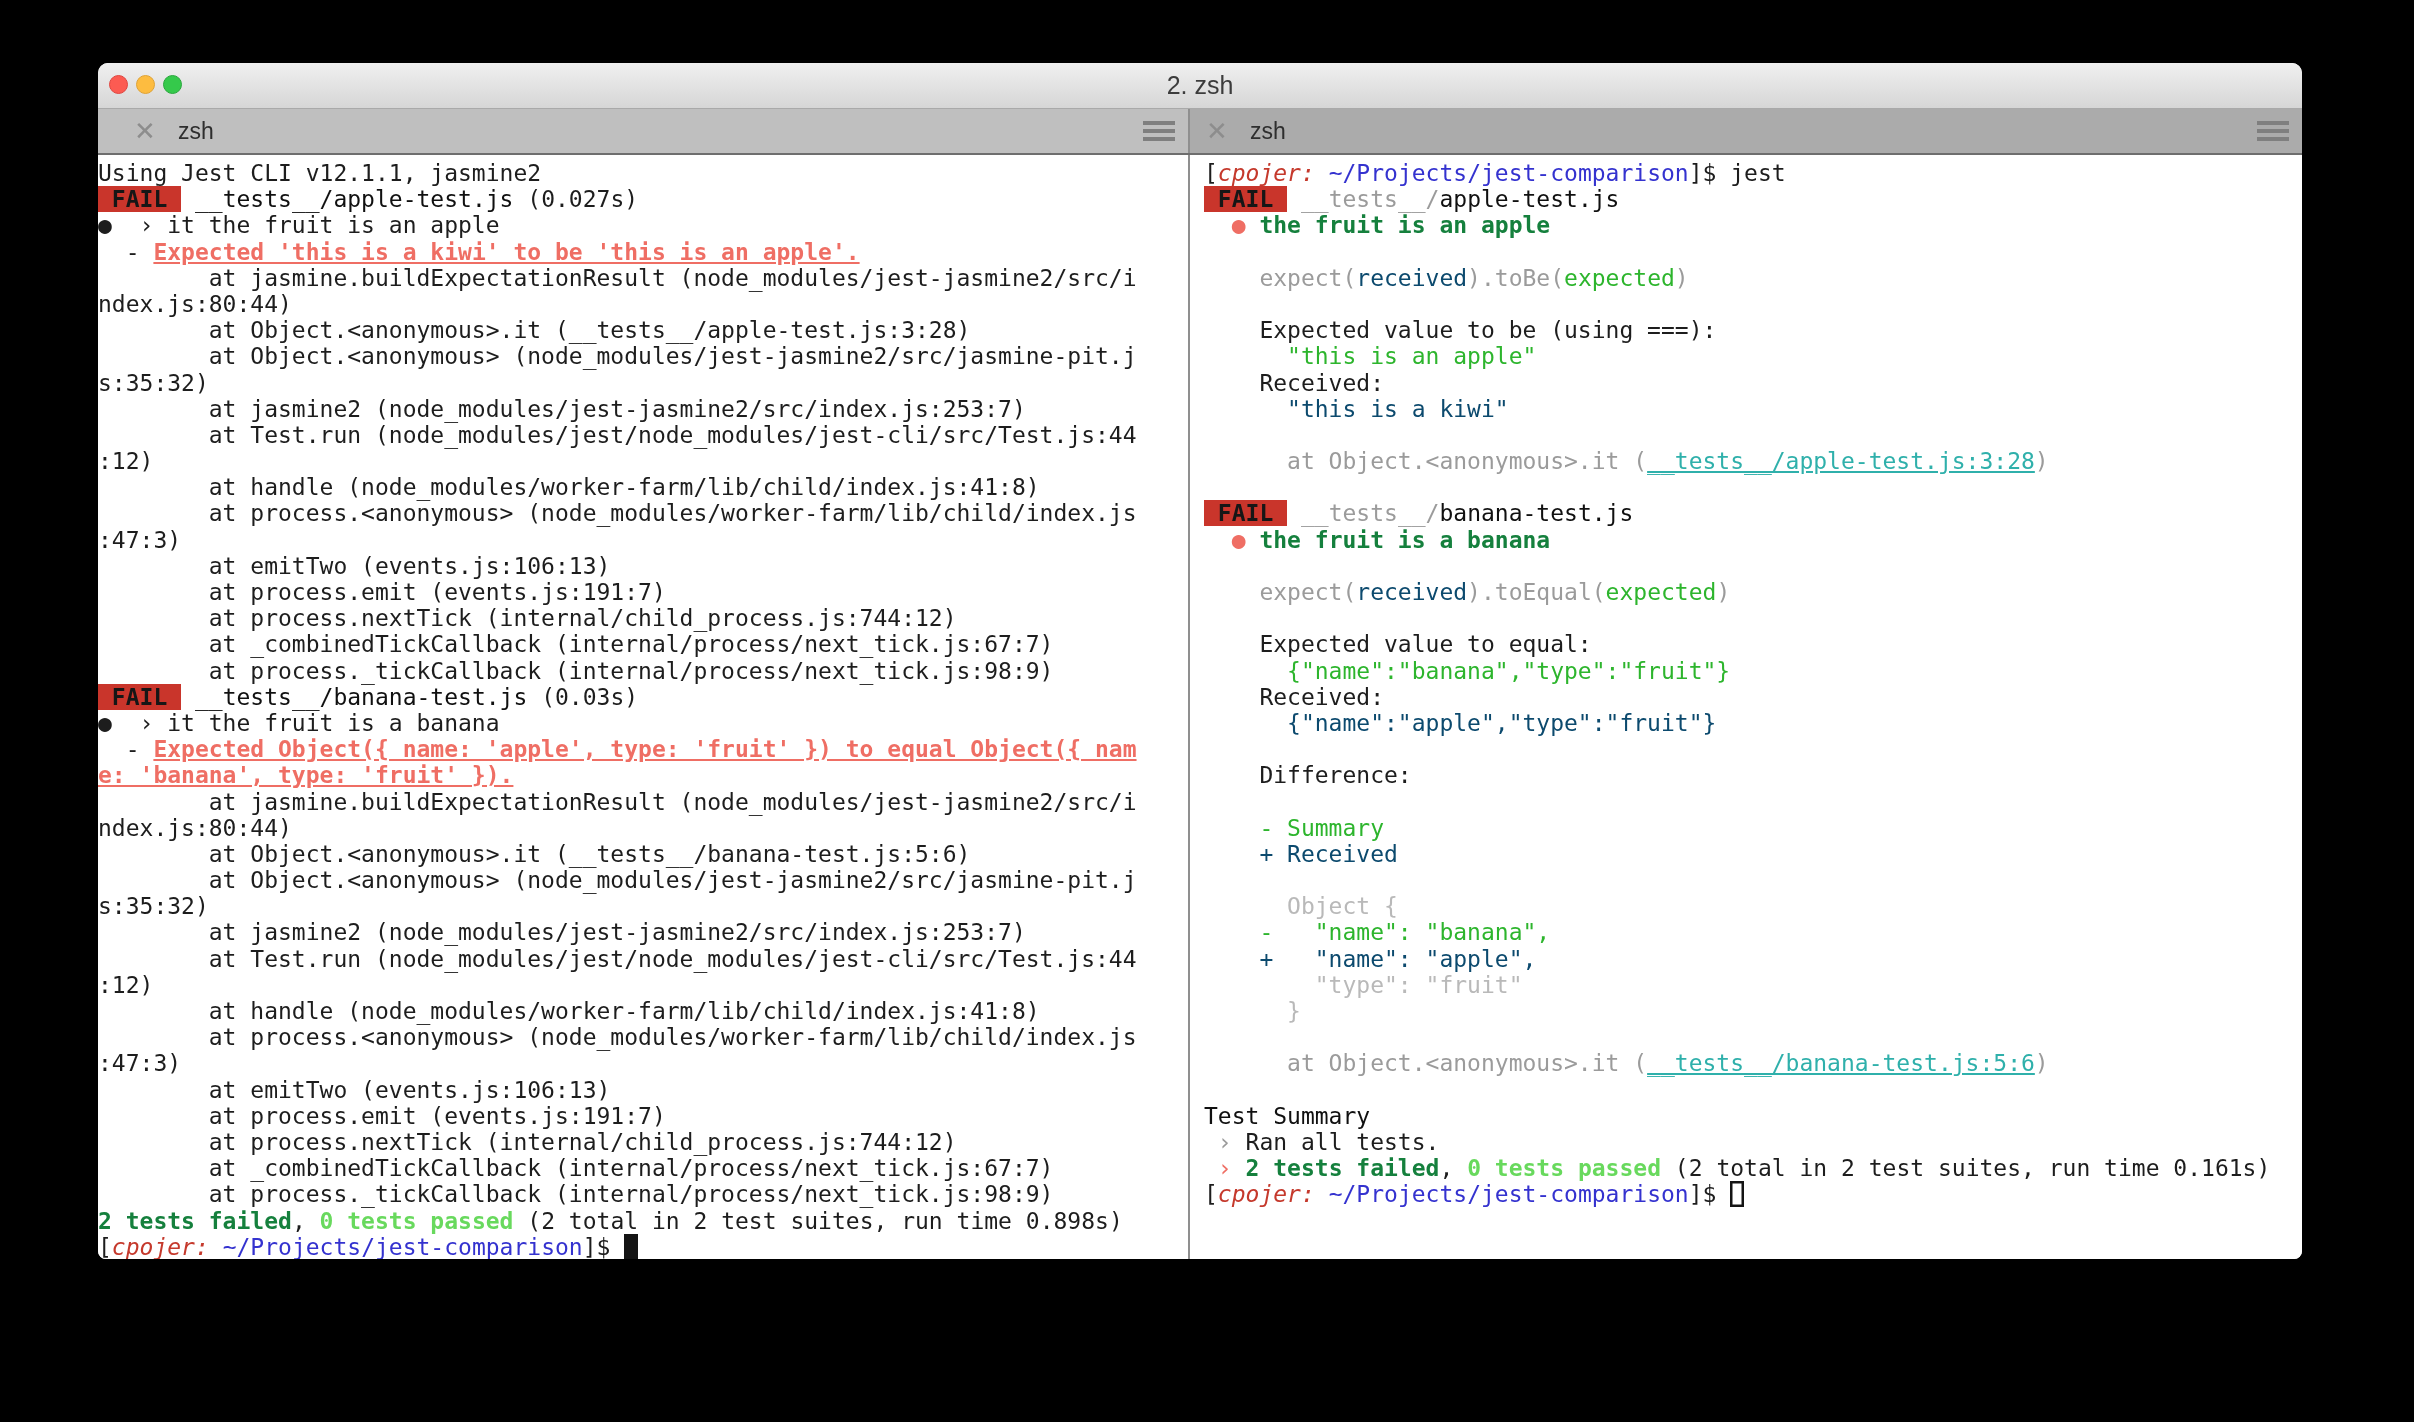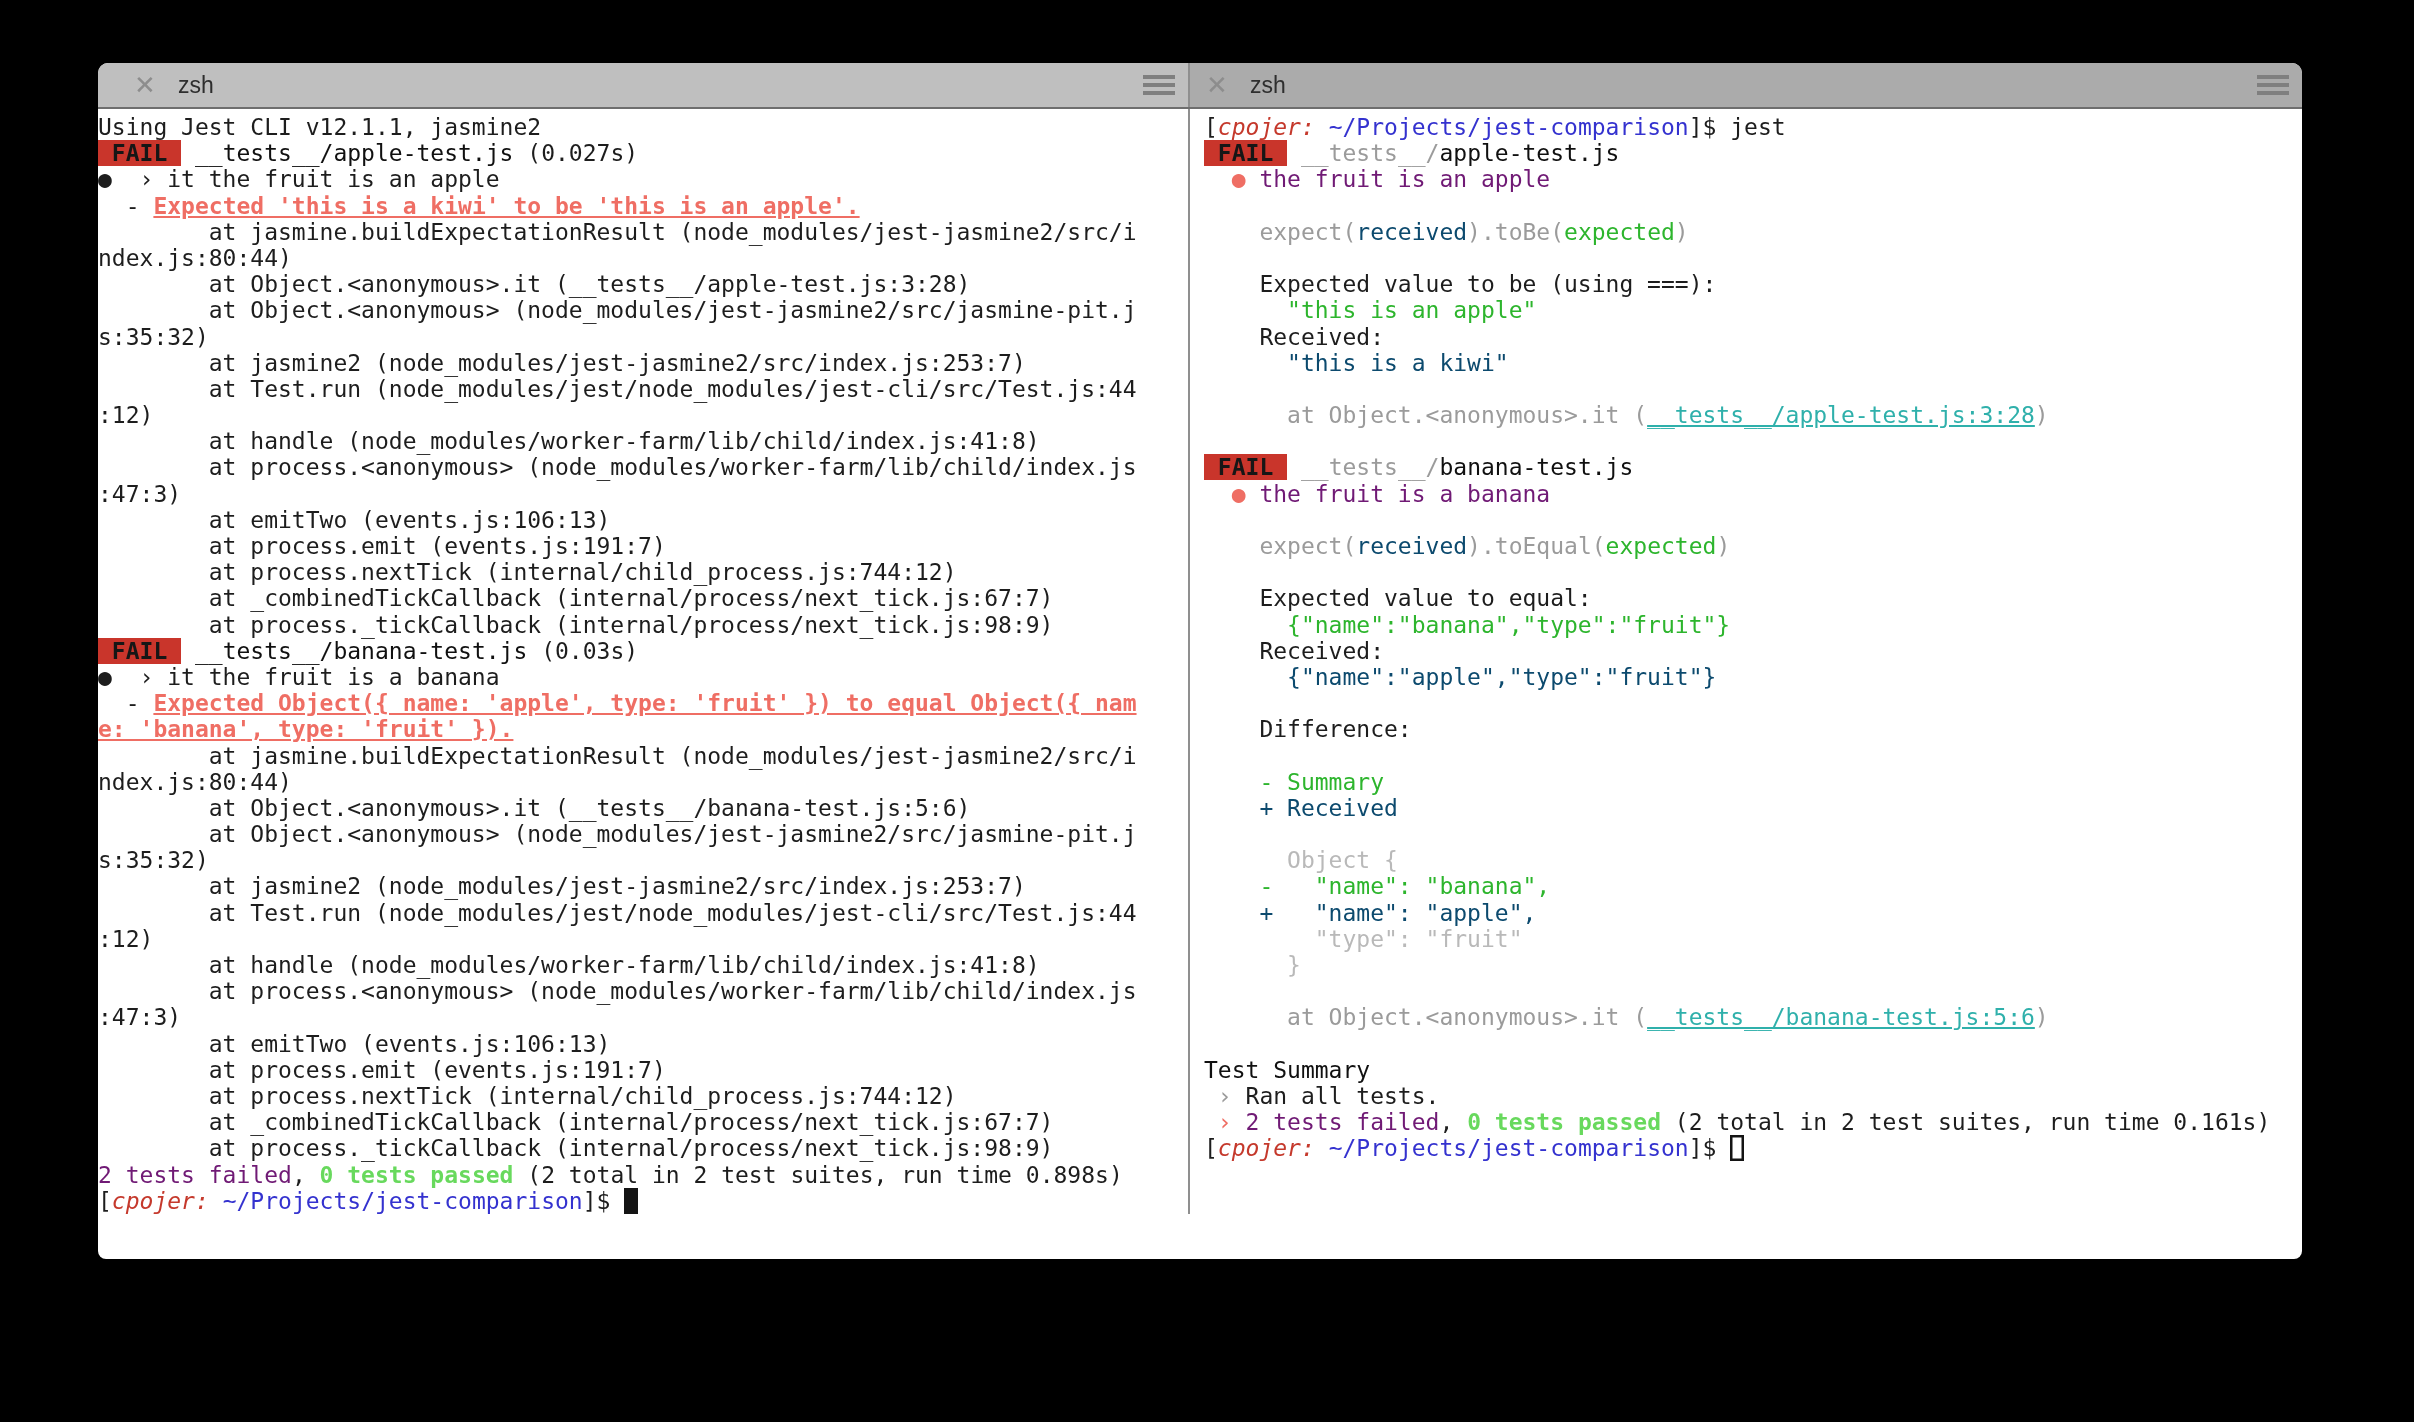--- a/index.html
+++ b/index.html
@@ -46,38 +46,46 @@
     overflow:hidden;box-sizing:border-box;padding-top:5px;
   }
   .pane.lp{width:1092px;border-right:2px solid #8f8f8f;}
   .pane.rp{flex:1;padding-left:14px;}
   .row{height:26.2px;line-height:26.2px;white-space:pre;}
   
   .d   {color:#1d1d1d;}
   .b   {color:#101010;font-weight:normal;}
   .dim {color:#9b9b9b;}
   .diml{color:#b9b9b9;}
-  .s   {color:#701a75;font-weight:normal;}
+  .s   {color:#15803d;font-weight:bold;}
   .sp  {color:#ef6e64;}
   .sU  {color:#ef6e64;font-weight:bold;text-decoration:underline;}
   .red {color:#0c4a6e;}
   .grn {color:#2db52d;}
   .bg  {color:#68d95d;font-weight:bold;text-align:right;}
   .cy  {color:#2fb0ab;text-decoration:underline;}
   .pr  {color:#c5392c;font-style:italic;}
   .bl  {color:#3432cf;margin-top:28px;}
   .badge{background:#c9352b;color:#161616;font-weight:bold;}
   .cur {background:#141414;}
   .curh{box-shadow:inset 0 0 0 2.5px #141414;}
 </style>
 </head>
 <body>
 
 <div class="window">
 
+  <div class="titlebar">
+    <div class="traffic">
+      <div class="light red"></div>
+      <div class="light yellow"></div>
+      <div class="light green"></div>
+    </div>
+    <div class="title">2. zsh</div>
+  </div>
 
   <div class="tabbar">
     <div class="tabhalf left">
       <span class="tab-close">✕</span>
       <span class="tab-label">zsh</span>
       <span class="spacer"></span>
       <span class="hamburger">
           <div></div>
           <div></div>
           <div></div>

